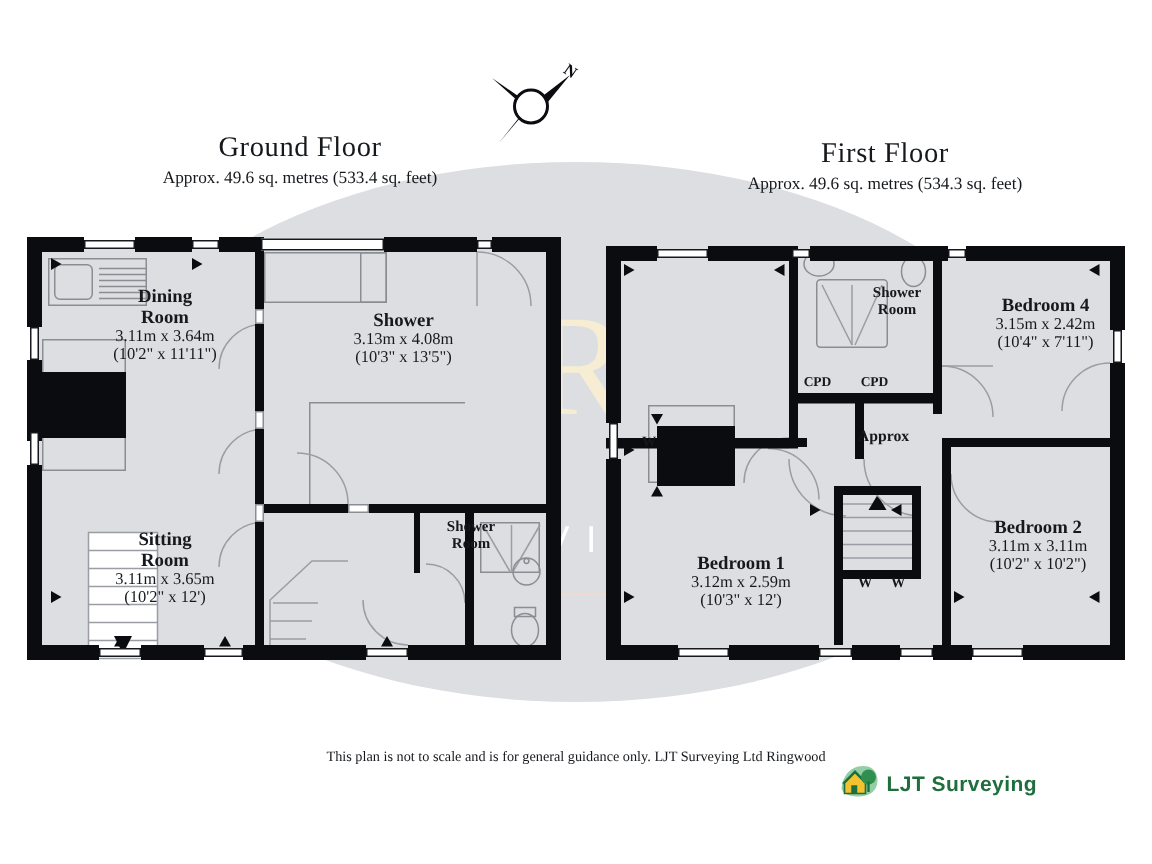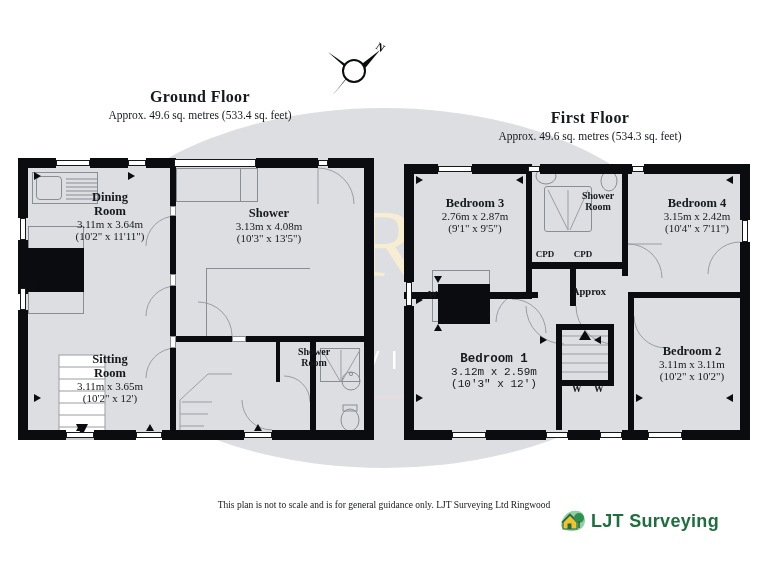--- a/index.html
+++ b/index.html
@@ -54,21 +54,21 @@
     z-index:3;
   }
 
   
   .fl-title{
     position:absolute;z-index:12;
     text-align:center;
     font-family:"Liberation Serif", serif;
     color:#15181c;
   }
-  .fl-title .t{font-size:16px;font-weight:bold;letter-spacing:.4px;}
+  .fl-title .t{font-size:19px;font-weight:normal;letter-spacing:.4px;}
   .fl-title .s{font-size:11.5px;margin-top:3px;}
 
   
   .plan{position:absolute;z-index:10;}
 
   
   .w{position:absolute;background:#0a0c10;z-index:14;}
   
   .wt{position:absolute;background:#0a0c10;z-index:14;}
   
@@ -100,21 +100,21 @@
   .arr.u{border-left:4px solid transparent;border-right:4px solid transparent;border-bottom:7px solid #0a0c10;}
 
   
   .compass{position:absolute;z-index:20;}
 
   
   .footer{position:absolute;z-index:22;width:768px;text-align:center;}
   .ft-total{font-size:14.5px;color:#15181c;font-family:"Liberation Serif", serif;}
   .ft-disc{font-size:9.5px;color:#15181c;margin-top:5px;font-family:"Liberation Serif", serif;}
   .logo{position:absolute;z-index:23;display:flex;align-items:center;gap:5px;}
-  .logo-txt{font-family:"Liberation Sans", sans-serif;font-size:18px;color:#1f6f3e;font-weight:bold;letter-spacing:.3px;}
+  .logo-txt{font-family:"Liberation Sans", sans-serif;font-size:14px;color:#1f6f3e;font-weight:bold;letter-spacing:.3px;}
 </style>
 </head>
 <body>
 
 <div class="stage">
 
   <div class="wm-ellipse"></div>
   <div class="wm-hearnes">HEARNES</div>
   <div class="wm-where">WHERE SERVICE COUNTS</div>
   <div class="wm-line"></div>
@@ -130,21 +130,21 @@
       <circle cx="42" cy="35" r="11" fill="#ffffff" stroke="#0a0c10" stroke-width="2"></circle>
       <text x="63" y="12" font-family="Liberation Serif, serif" font-size="11" font-weight="bold" fill="#0a0c10" transform="rotate(35 63 12)">N</text>
     </svg>
   </div>
 
   <div class="fl-title" style="left:40px;top:88px;width:320px;">
     <div class="t">Ground Floor</div>
     <div class="s">Approx. 49.6 sq. metres (533.4 sq. feet)</div>
   </div>
 
-  <div class="fl-title" style="left:430px;top:109px;width:320px;">
+  <div class="fl-title" style="left:430px;top:92px;width:320px;">
     <div class="t">First Floor</div>
     <div class="s">Approx. 49.6 sq. metres (534.3 sq. feet)</div>
   </div>
 
   <div class="plan" style="left:18px;top:158px;width:356px;height:282px;">
 
     <div class="rf" style="left:4px;top:4px;width:348px;height:274px;"></div>
 
     <div class="w" style="left:0px;top:0px;width:38px;height:10px;"></div>
     <div class="win" style="left:38px;top:2px;width:34px;height:6px;"></div>
@@ -430,33 +430,28 @@
     <div class="arr l" style="left:112px;top:12px;"></div>
     <div class="arr l" style="left:322px;top:12px;"></div>
     <div class="arr r" style="left:232px;top:230px;"></div>
     <div class="arr l" style="left:322px;top:230px;"></div>
     <div class="arr r" style="left:136px;top:172px;"></div>
     <div class="arr l" style="left:190px;top:172px;"></div>
     <div class="arr d" style="left:30px;top:112px;"></div>
     <div class="arr u" style="left:30px;top:160px;"></div>
   </div>
 
-  <div class="lbl" style="left:410px;top:196px;width:130px;">
-    <div class="n">Bedroom 3</div>
-    <div class="d">2.76m x 2.87m</div>
-    <div class="d2">(9'1" x 9'5")</div>
-  </div>
 
   <div class="lbl" style="left:632px;top:196px;width:130px;">
     <div class="n">Bedroom 4</div>
     <div class="d">3.15m x 2.42m</div>
     <div class="d2">(10'4" x 7'11")</div>
   </div>
 
-  <div class="lbl" style="left:424px;top:352px;width:140px;font-family:Liberation Mono, monospace;">
+  <div class="lbl" style="left:424px;top:368px;width:140px;">
     <div class="n">Bedroom 1</div>
     <div class="d">3.12m x 2.59m</div>
     <div class="d2">(10'3" x 12')</div>
   </div>
 
   <div class="lbl" style="left:622px;top:344px;width:140px;text-align:center;">
     <div class="n">Bedroom 2</div>
     <div class="d">3.11m x 3.11m</div>
     <div class="d2">(10'2" x 10'2")</div>
   </div>

